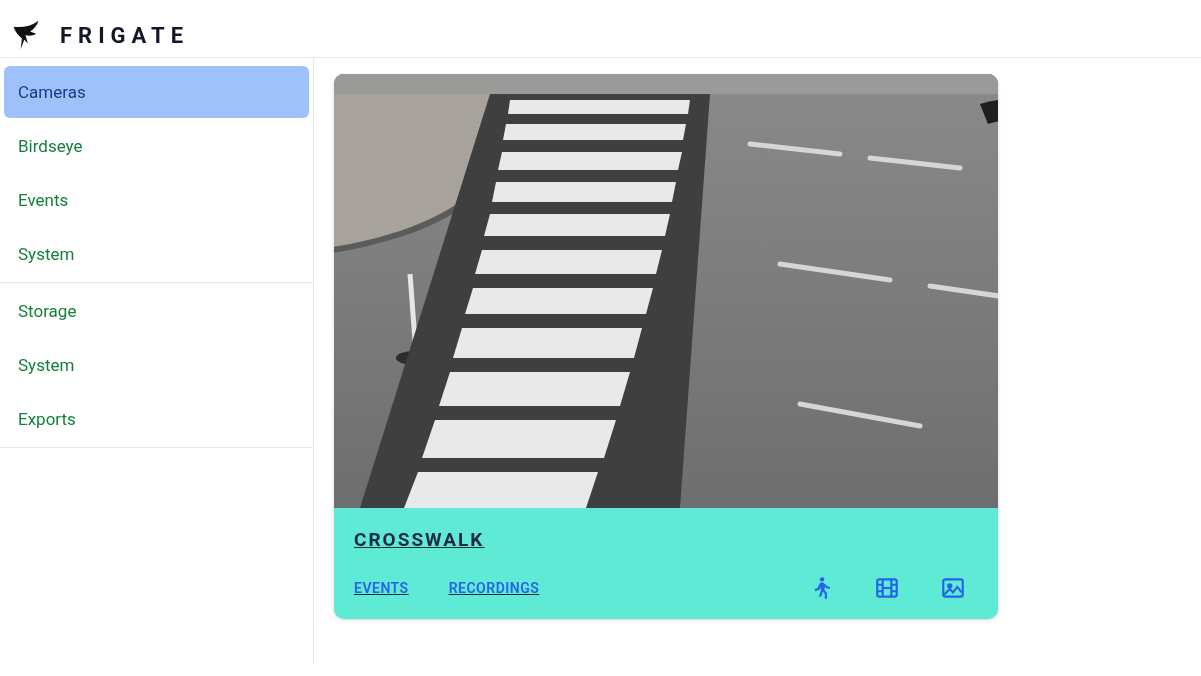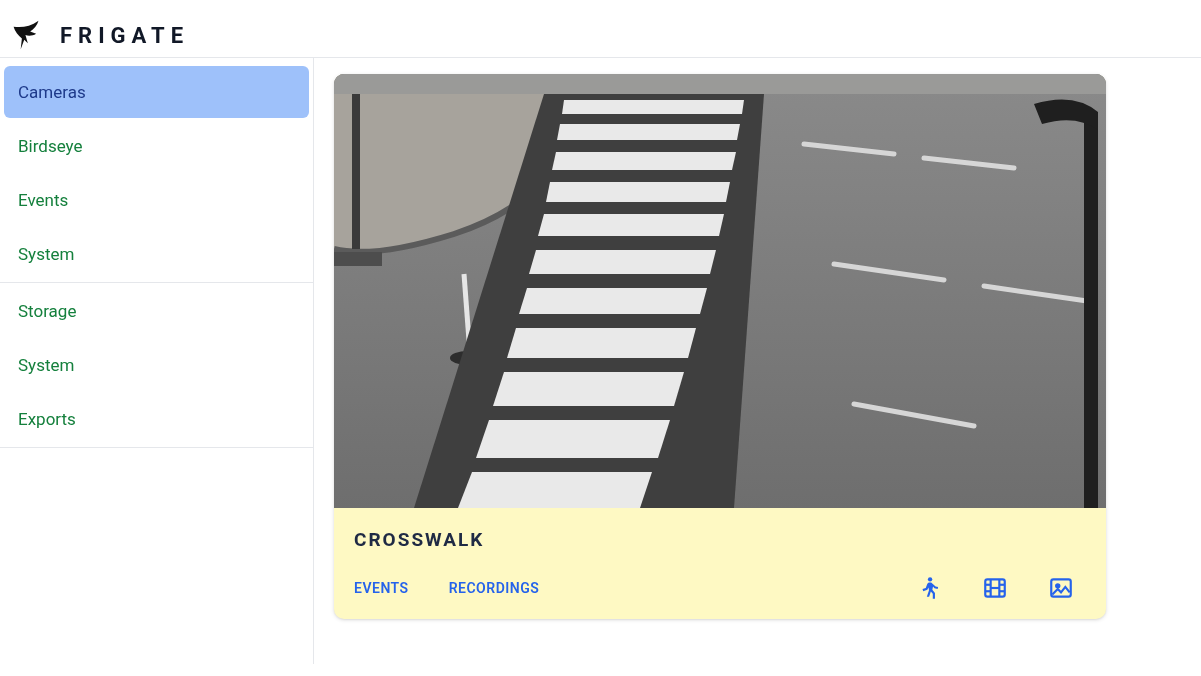--- a/index.html
+++ b/index.html
@@ -55,25 +55,26 @@
   }
   .nav-item.active {
     background: #9ec1fa;
     color: #1e3a8a;
   }
   .main {
     flex: 1;
     padding: 16px 20px;
   }
   .card {
-    width: 772px;
+    width: 664px;
     border-radius: 10px;
     box-shadow: 0 1px 4px rgba(0,0,0,0.12), 0 1px 2px rgba(0,0,0,0.06);
     overflow: hidden;
-    background: #fef9c3;
+    background: #5eead4;
+    text-decoration: underline;
   }
   .thumb {
     width: 100%;
     height: 434px;
     display: block;
   }
   .card-body {
     padding: 20px 20px 18px 20px;
   }
   .card-title {

